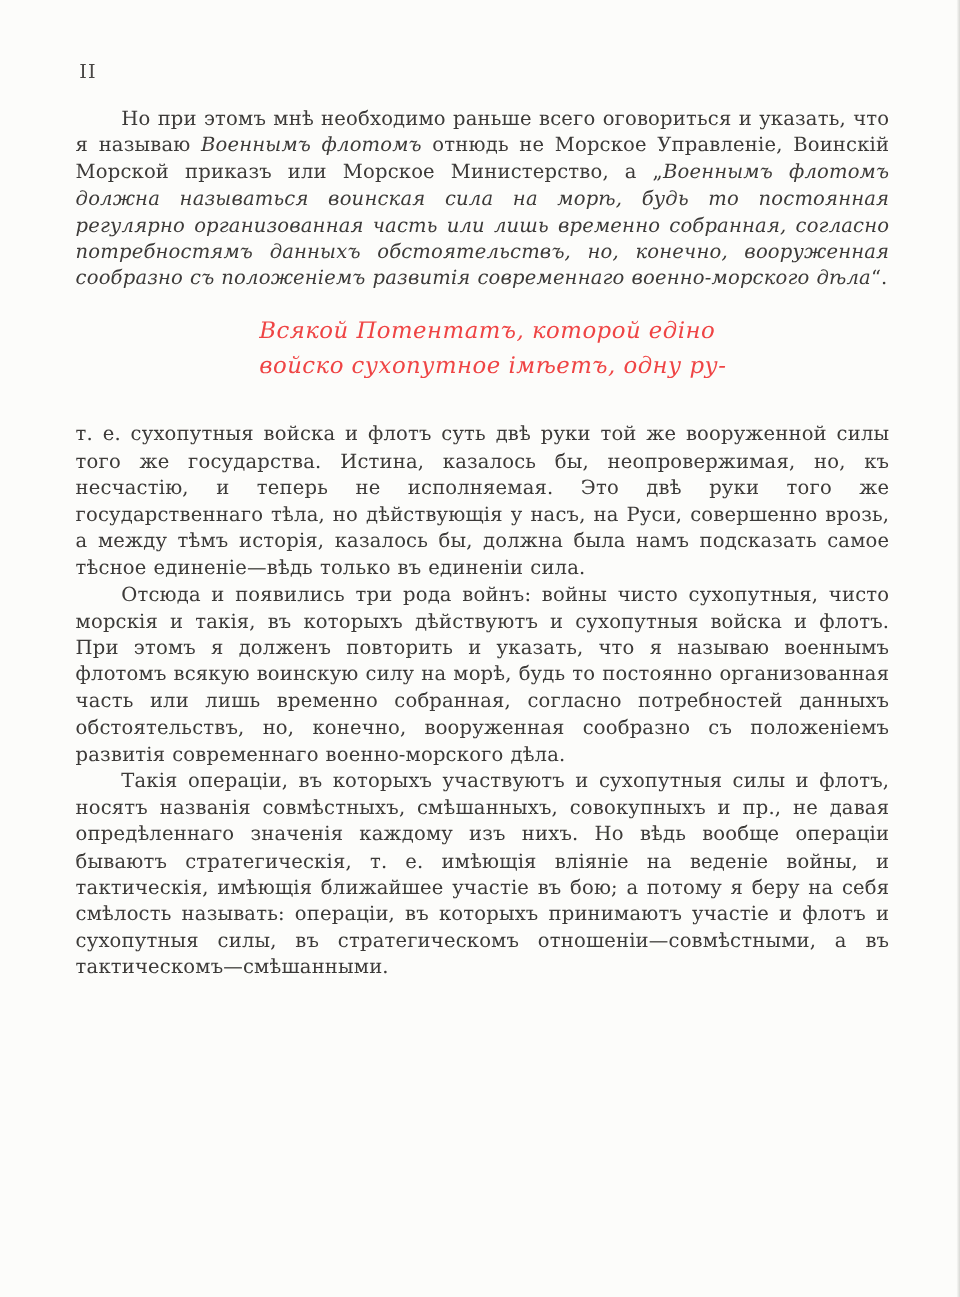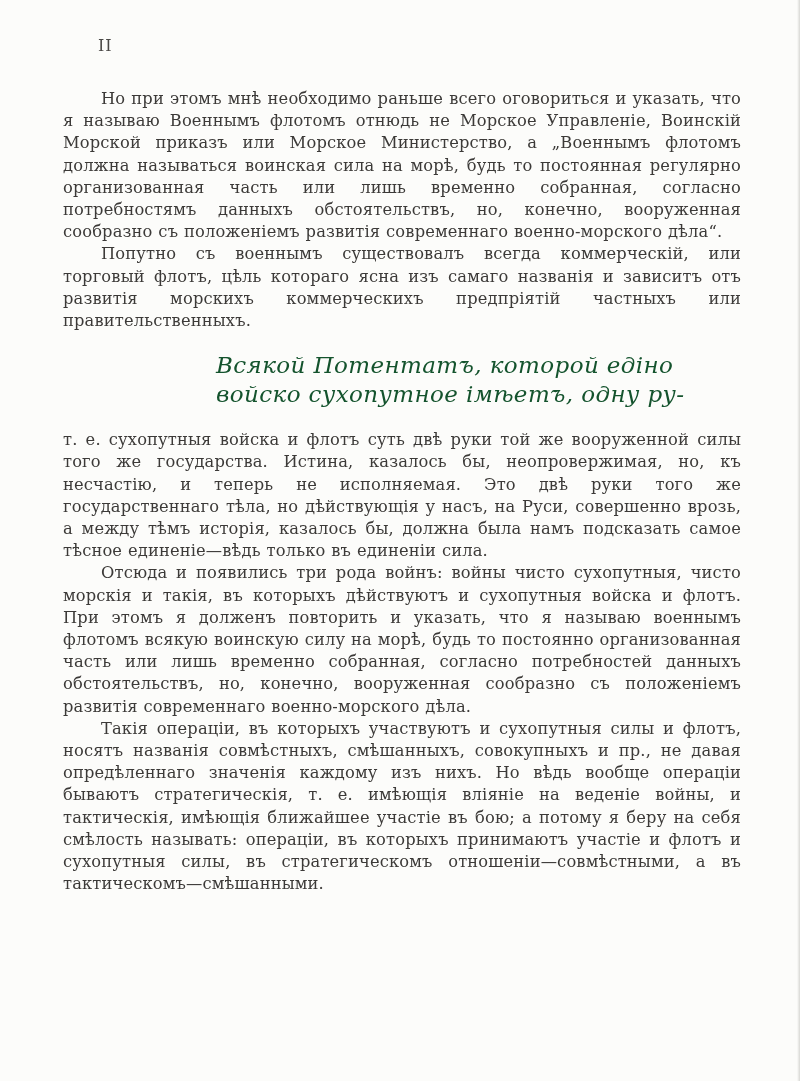--- a/index.html
+++ b/index.html
@@ -18,66 +18,64 @@
   }
   .scan-edge {
     position: absolute;
     right: 0; top: 0; bottom: 0;
     width: 3px;
     background: linear-gradient(to left, #d8d8d4, rgba(216,216,212,0));
   }
   .page-number {
     position: absolute;
     left: 66px;
-    top: 36px;
+    top: 50px;
     font-size: 16px;
     letter-spacing: 1px;
     color: #4a4846;
-    margin-left: 32px;
   }
   .text-block {
     position: absolute;
     left: 63px;
     top: 88px;
     width: 678px;
   }
   p.para {
     font-size: 16.3px;
     line-height: 22.2px;
     text-align: justify;
     letter-spacing: 0.15px;
     word-spacing: 0.5px;
     color: #3c3a38;
   }
   p.indent { text-indent: 38px; }
-  .it { }
+  .it { font-style: italic; }
   .quote {
     width: 372px;
-    margin: 19px auto 20px auto;
-    font-size: 23px;
+    margin: 19px auto 31px auto;
+    font-size: 19px;
     line-height: 29px;
     font-style: italic;
     letter-spacing: 0.4px;
-    color: #14532d;
+    color: #ef4444;
   }
   .quote-line { white-space: nowrap; }
 </style>
 </head>
 <body>
 
 <div class="page">
   <div class="scan-edge"></div>
 
   <div class="page-number">II</div>
 
   <div class="text-block">
 
     <p class="para indent"><span>Но при этомъ мнѣ необходимо раньше всего оговориться и указать, что я называю </span><span class="it">Военнымъ флотомъ</span><span> отнюдь не Морское Управленіе, Воинскій Морской приказъ или Морское Министерство, а „</span><span class="it">Военнымъ флотомъ должна называться воинская сила на морѣ, будь то постоянная регулярно организованная часть или лишь временно собранная, согласно потребностямъ данныхъ обстоятельствъ, но, конечно, вооруженная сообразно съ положеніемъ развитія современнаго военно-морского дѣла</span><span>“.</span></p>
 
-    <p class="para indent">Попутно съ военнымъ существовалъ всегда коммерческій, или торговый флотъ, цѣль котораго ясна изъ самаго названія и зависитъ отъ развитія морскихъ коммерческихъ предпріятій частныхъ или правительственныхъ.</p>
 
 
     <div class="quote">
       <div class="quote-line">Всякой Потентатъ, которой едіно</div>
       <div class="quote-line">войско сухопутное імѣетъ, одну ру-</div>
     </div>
 
     <p class="para">т. е. сухопутныя войска и флотъ суть двѣ руки той же вооруженной силы того же государства. Истина, казалось бы, неопровержимая, но, къ несчастію, и теперь не исполняемая. Это двѣ руки того же государственнаго тѣла, но дѣйствующія у насъ, на Руси, совершенно врозь, а между тѣмъ исторія, казалось бы, должна была намъ подсказать самое тѣсное единеніе—вѣдь только въ единеніи сила.</p>
 
 

